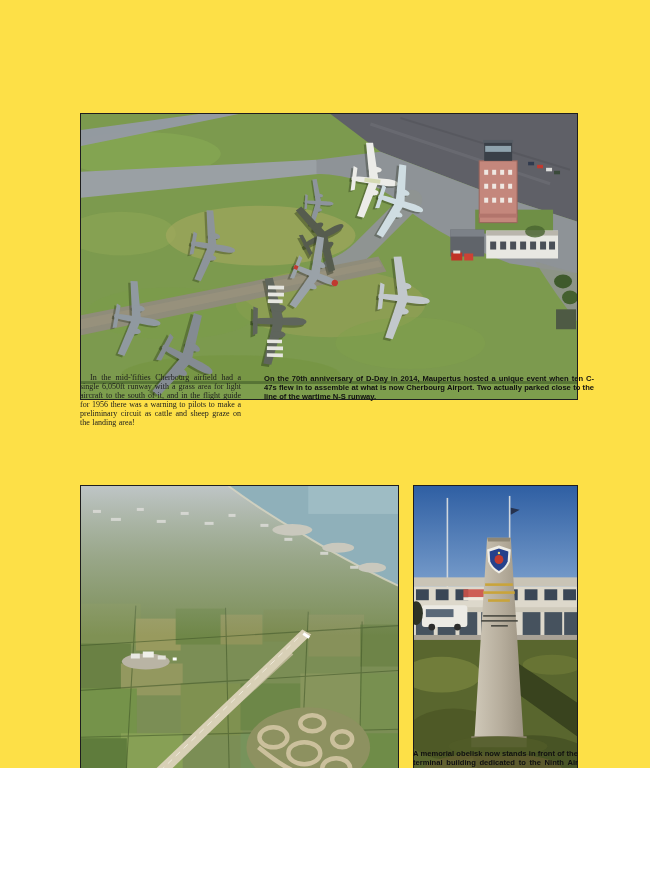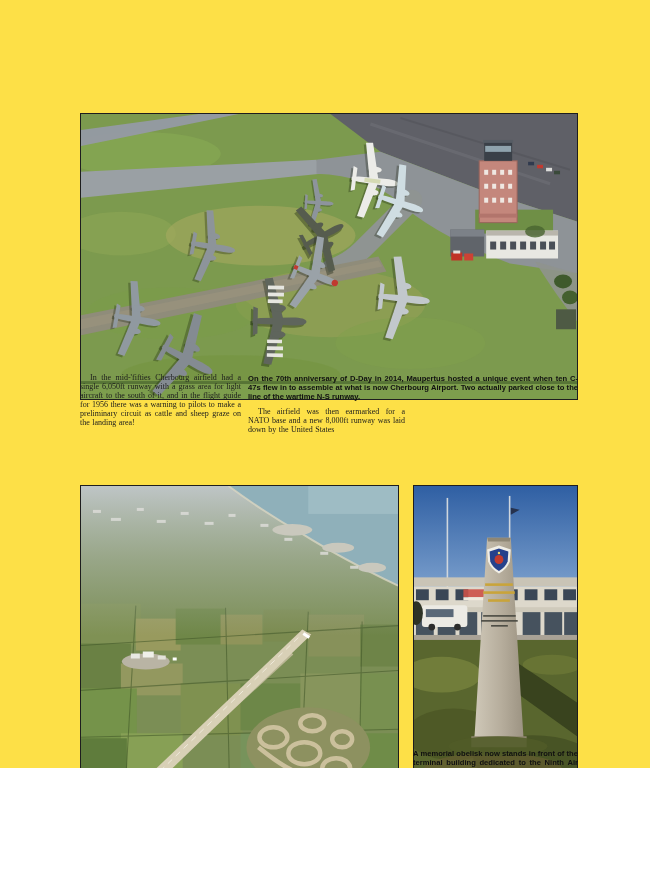--- a/index.html
+++ b/index.html
@@ -171,23 +171,22 @@
         <g transform="translate(104,245) rotate(118) scale(1.2)">
           <use href="#plane-shape" x="2" y="2" fill="rgba(20,30,10,0.30)"></use>
             <use href="#plane-shape" fill="#848b92"></use>
         </g>
       </g>
     </svg>
   </div>
 
   <div class="body-col indent" style="left:80px;top:374px;width:161px;">In the mid-'fifties Cherbourg airfield had a single 6,050ft runway with a grass area for light aircraft to the south of it, and in the flight guide for 1956 there was a warning to pilots to make a preliminary circuit as cattle and sheep graze on the landing area!</div>
 
-  <div class="caption" style="left:248px;top:375px;width:330px;">On the 70th anniversary of D-Day in 2014, Maupertus hosted a unique event when ten C-47s flew in to assemble at what is now Cherbourg Airport. Two actually parked close to the line of the wartime N-S runway.</div>
-
-  <div class="body-col indent" style="left:248px;top:408px;width:157px;">The airfield was then earmarked for a NATO base and a new 8,000ft runway was laid down by the United States</div>
+  <div class="caption" style="left:264px;top:375px;width:330px;">On the 70th anniversary of D-Day in 2014, Maupertus hosted a unique event when ten C-47s flew in to assemble at what is now Cherbourg Airport. Two actually parked close to the line of the wartime N-S runway.</div>
+
 
 
   <div class="photo" style="left:80px;top:451px;width:319px;height:346px;">
     <svg viewBox="0 0 318 345" preserveAspectRatio="none">
       <defs>
         <linearGradient id="haze" x1="0" y1="0" x2="0" y2="1">
           <stop offset="0" stop-color="#c2c8cc" stop-opacity=".95"></stop>
           <stop offset=".5" stop-color="#b4bdb8" stop-opacity=".5"></stop>
           <stop offset="1" stop-color="#b4bdb8" stop-opacity="0"></stop>
         </linearGradient>

